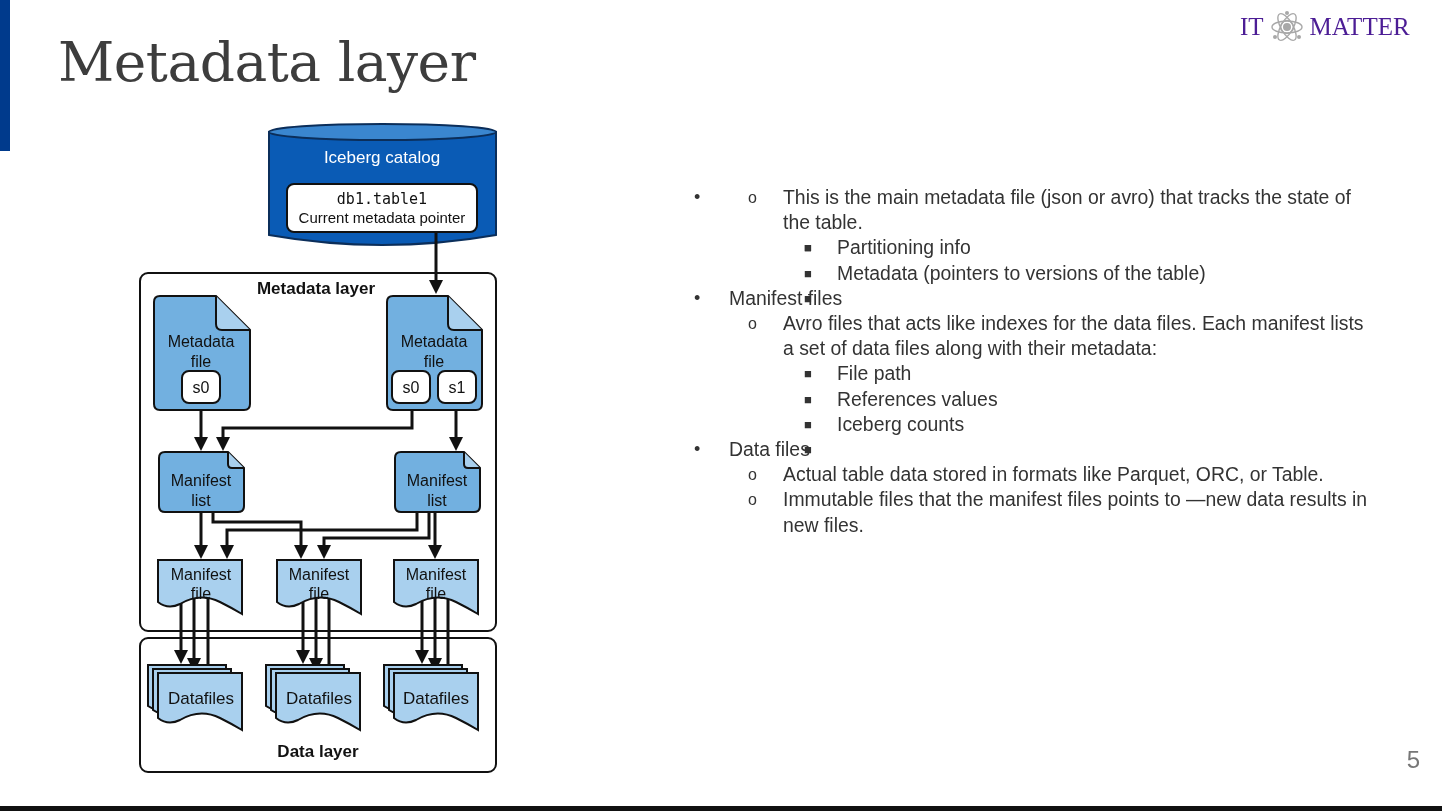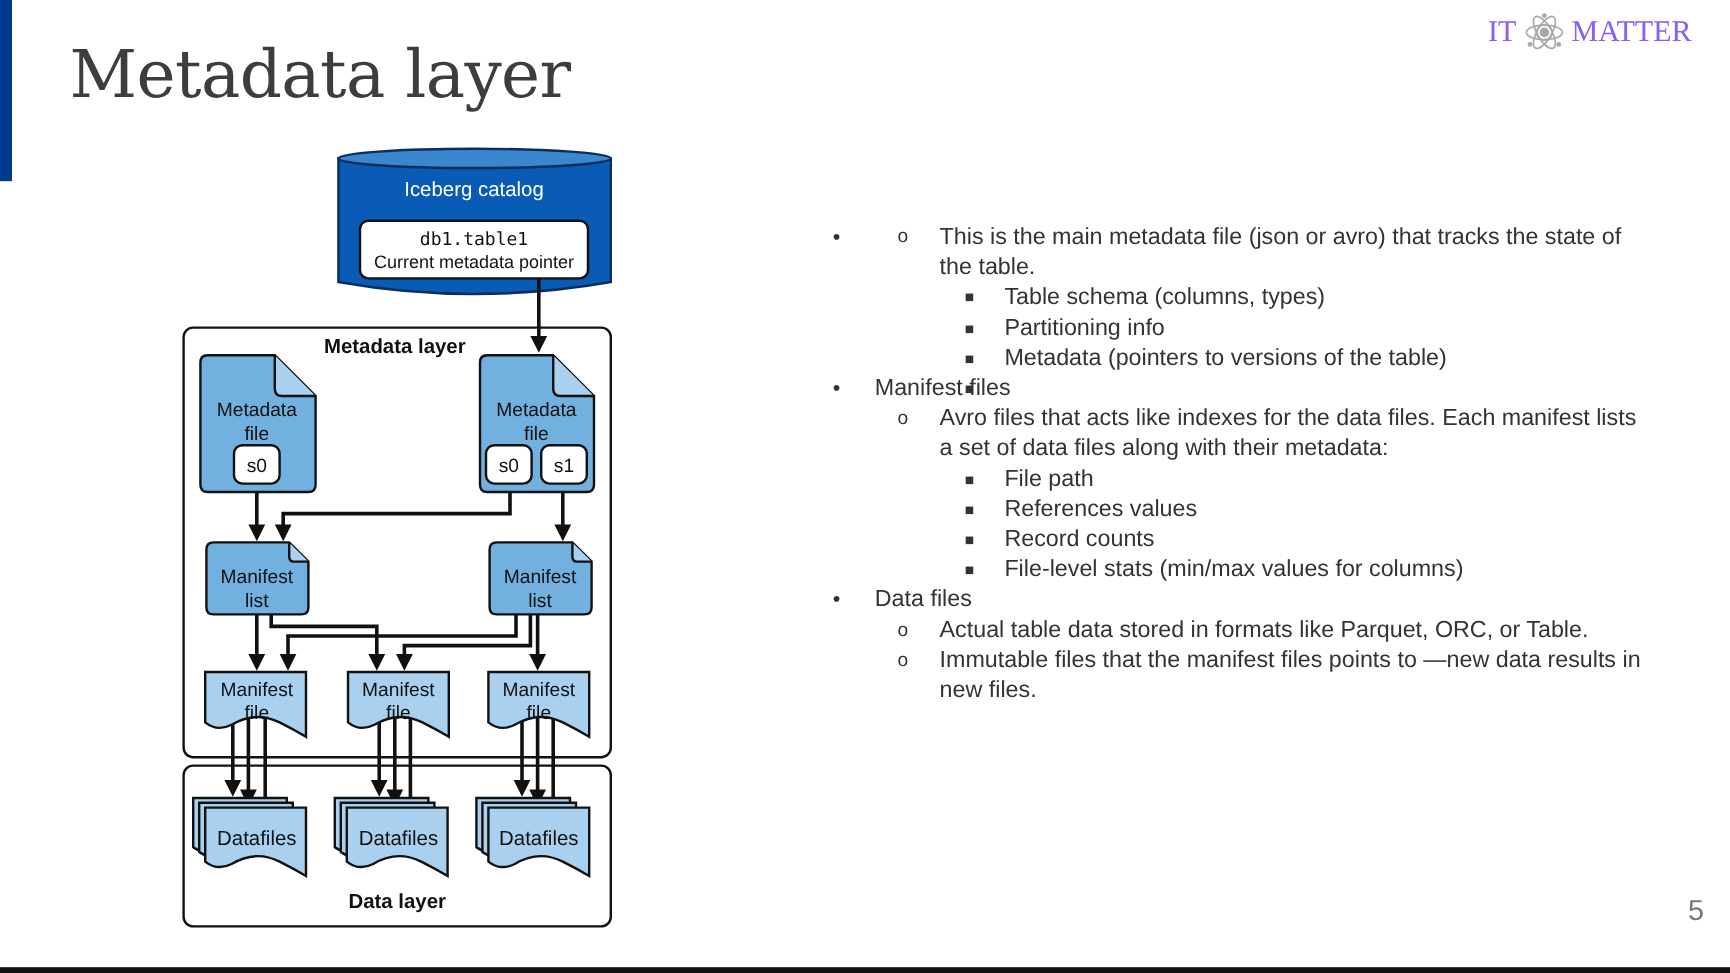--- a/index.html
+++ b/index.html
@@ -10,28 +10,28 @@
   .accent-bar { position: absolute; left: 0; top: 0; width: 10px; height: 151px; background: #003a8c; }
   .bottom-bar { position: absolute; left: 0; bottom: 0; width: 1442px; height: 5px; background: #111111; }
   .page-title {
     position: absolute; left: 58px; top: 30px; margin: 0;
     font-family: "DejaVu Serif", serif; font-weight: normal;
     font-size: 55px; color: #3d3d3d; letter-spacing: -0.5px;
   }
   .brand-logo {
     position: absolute; left: 1240px; top: 10px; height: 34px;
     display: flex; align-items: center; gap: 6px;
-    font-family: "Liberation Serif", serif; font-size: 25px; color: #8b5cf6;
+    font-family: "Liberation Serif", serif; font-size: 25px; color: #4c1d95;
   }
   .brand-logo svg { width: 34px; height: 34px; }
   .page-number {
     position: absolute; right: 22px; top: 746px;
     font-size: 24px; color: #777777;
   }
-  .diagram { position: absolute; left: 149px; top: 120px; width: 370px; height: 660px; }
+  .diagram { position: absolute; left: 136px; top: 120px; width: 370px; height: 660px; }
   .diagram svg text { font-family: "Liberation Sans", sans-serif; }
 
   .bullets {
     position: absolute; left: 694px; top: 185px; width: 680px;
     font-size: 19.4px; color: #333333; line-height: 25.2px;
   }
   .bullets ul { margin: 0; padding: 0; list-style: none; }
   .l1 { position: relative; padding-left: 35px; }
   .l2 { position: relative; padding-left: 89px; }
   .l3 { position: relative; padding-left: 143px; }
@@ -206,31 +206,31 @@
       <path d="M258 553 L342 553 L342 610 Q332 604 320 598 Q300 588 280 600 Q268 606 258 598 Z" fill="#a9d0ee" stroke="#111" stroke-width="2"></path>
       <text x="300" y="584" font-size="17" fill="#111" text-anchor="middle">Datafiles</text>
     </g>
   </svg>
 </div>
 
 <div class="bullets">
   <ul>
     <li class="l1"><span class="marker">•</span></li>
     <li class="l2"><span class="marker">o</span><span>This is the main metadata file (json or avro) that tracks the state of the table.</span></li>
-    <li class="l3"><span class="marker">■</span><span>Table schema (columns, types)</span></li>
+    <li class="l3"><span class="marker">■</span></li>
     <li class="l3"><span class="marker">■</span><span>Partitioning info</span></li>
     <li class="l3"><span class="marker">■</span><span>Metadata (pointers to versions of the table)</span></li>
     <li class="l3"><span class="marker">■</span></li>
 
     <li class="l1"><span class="marker">•</span><span>Manifest files</span></li>
     <li class="l2"><span class="marker">o</span><span>Avro files that acts like indexes for the data files. Each manifest lists a set of data files along with their metadata:</span></li>
     <li class="l3"><span class="marker">■</span><span>File path</span></li>
     <li class="l3"><span class="marker">■</span><span>References values</span></li>
-    <li class="l3"><span class="marker">■</span><span>Record counts</span></li>
-    <li class="l3"><span class="marker">■</span><span>File-level stats (min/max values for columns)</span></li>
+    <li class="l3"><span class="marker">■</span><span>Iceberg counts</span></li>
+    <li class="l3"><span class="marker">■</span></li>
 
     <li class="l1"><span class="marker">•</span><span>Data files</span></li>
     <li class="l2"><span class="marker">o</span><span>Actual table data stored in formats like Parquet, ORC, or Table.</span></li>
     <li class="l2"><span class="marker">o</span><span>Immutable files that the manifest files points to —new data results in new files.</span></li>
   </ul>
 </div>
 
 <div class="page-number">5</div>
 <div class="bottom-bar"></div>
 

